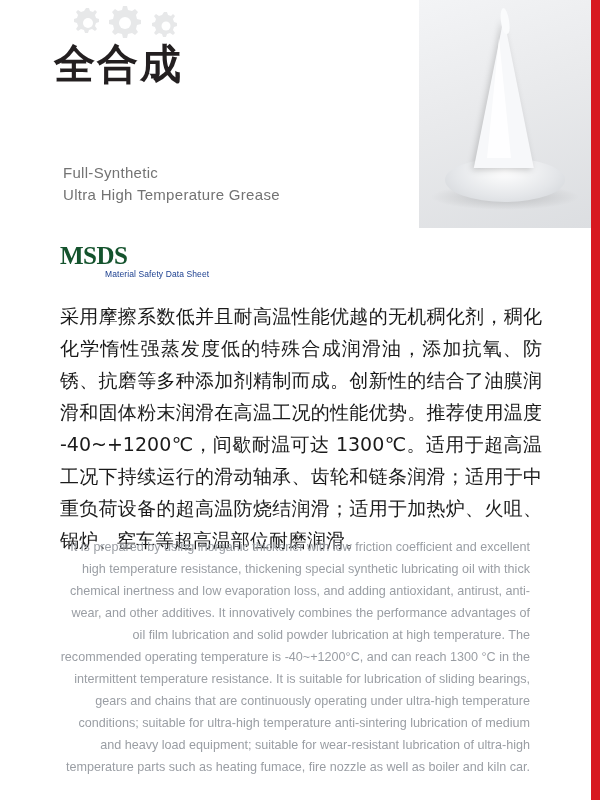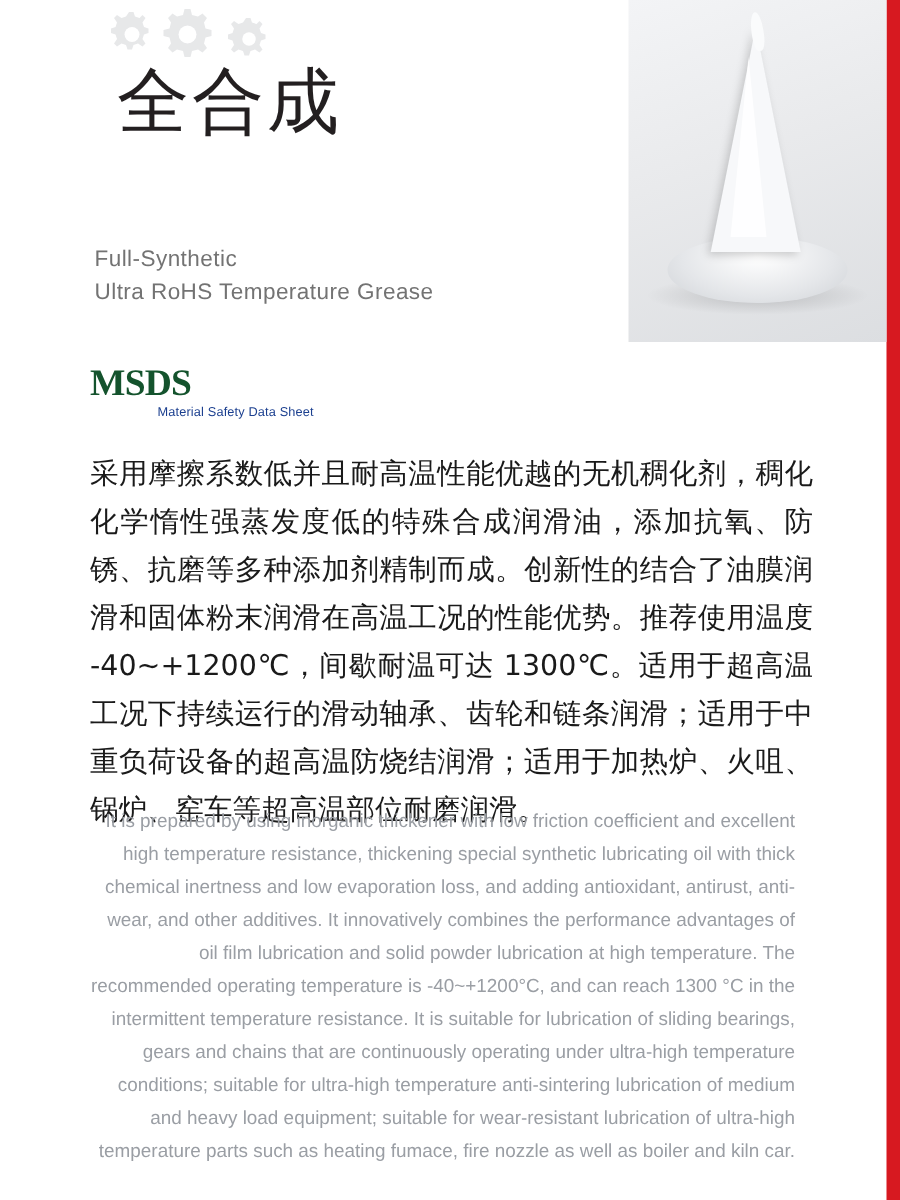--- a/index.html
+++ b/index.html
@@ -100,24 +100,24 @@
     transform: translateX(-50%);
     width: 150px;
     height: 26px;
     background: radial-gradient(ellipse at center, rgba(0,0,0,0.16) 0%, rgba(0,0,0,0) 70%);
     border-radius: 50%;
   }
 
   
   .title-cn1 {
     position: absolute;
-    left: 78px;
+    left: 54px;
     top: 44px;
-    font-size: 48px;
-    font-weight: normal;
+    font-size: 41px;
+    font-weight: bold;
     color: #231f20;
     letter-spacing: 2px;
     line-height: 1;
     font-family: "DejaVu Sans", sans-serif;
   }
   .title-cn2 {
     position: absolute;
     left: 62px;
     top: 98px;
     font-size: 40px;
@@ -240,21 +240,21 @@
     <div class="base"></div>
     <div class="cone"></div>
     <div class="cone-hi"></div>
     <div class="tip"></div>
   </div>
 
   <div class="title-cn1">全合成</div>
 
   <div class="title-en">
     <div>Full-Synthetic</div>
-    <div>Ultra RoHS Temperature Grease</div>
+    <div>Ultra High Temperature Grease</div>
   </div>
 
   <div class="certs">
     <div class="msds">
       <div class="msds-main">MSDS</div>
       <div class="msds-sub">Material Safety Data Sheet</div>
     </div>
   </div>
 
   <div class="body-cn">采用摩擦系数低并且耐高温性能优越的无机稠化剂，稠化化学惰性强蒸发度低的特殊合成润滑油，添加抗氧、防锈、抗磨等多种添加剂精制而成。创新性的结合了油膜润滑和固体粉末润滑在高温工况的性能优势。推荐使用温度 -40~+1200℃，间歇耐温可达 1300℃。适用于超高温工况下持续运行的滑动轴承、齿轮和链条润滑；适用于中重负荷设备的超高温防烧结润滑；适用于加热炉、火咀、锅炉、窑车等超高温部位耐磨润滑。</div>

